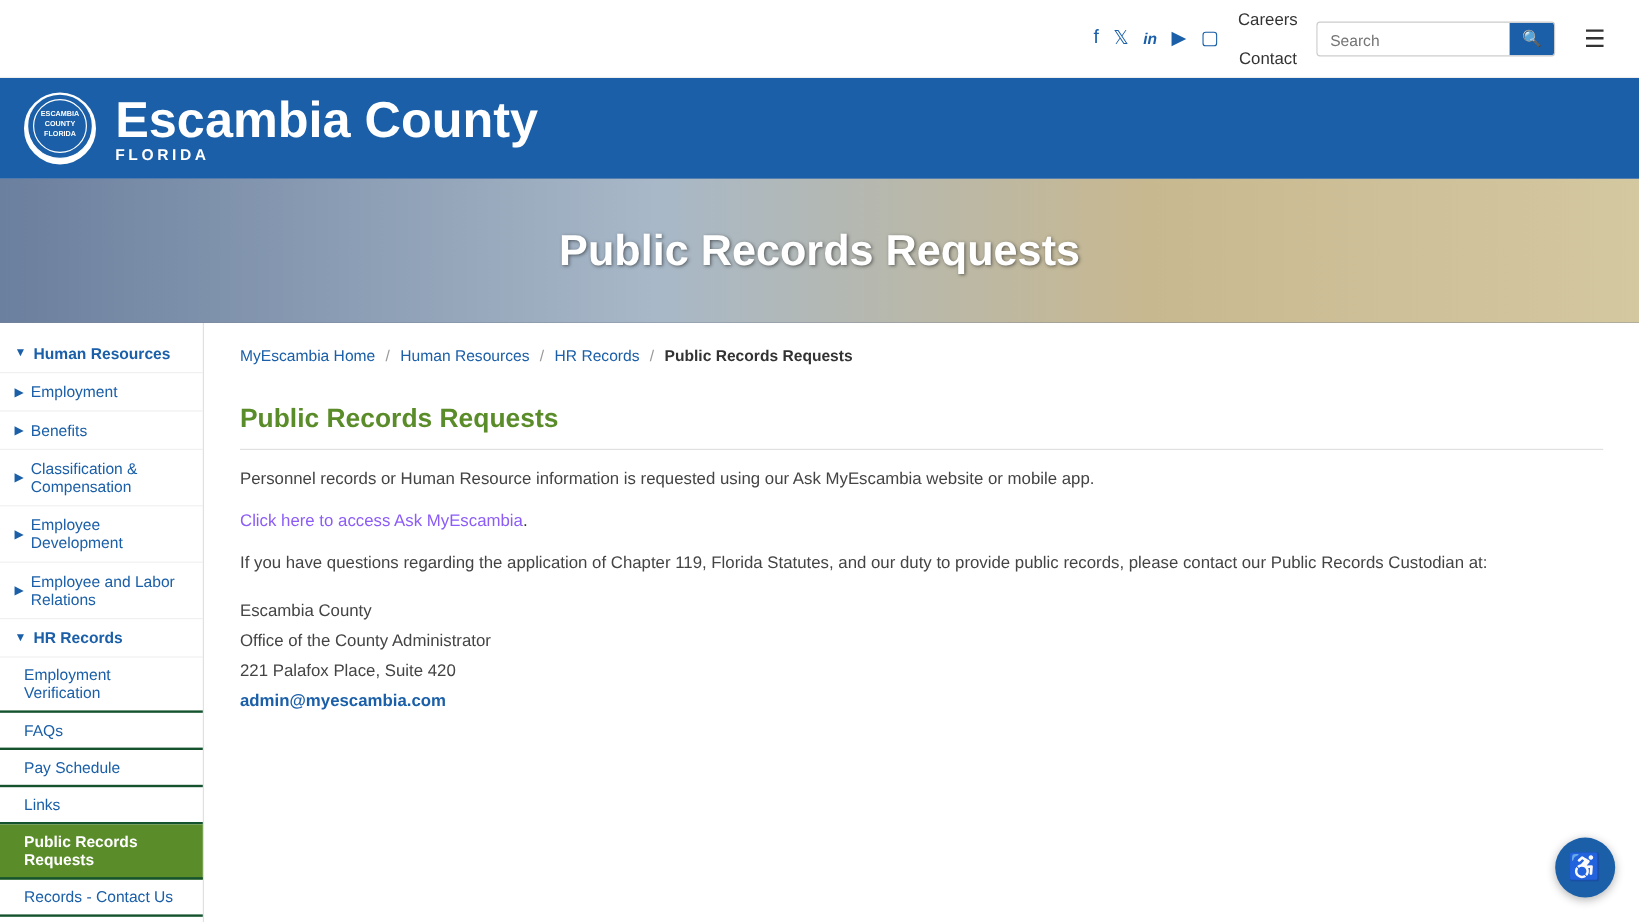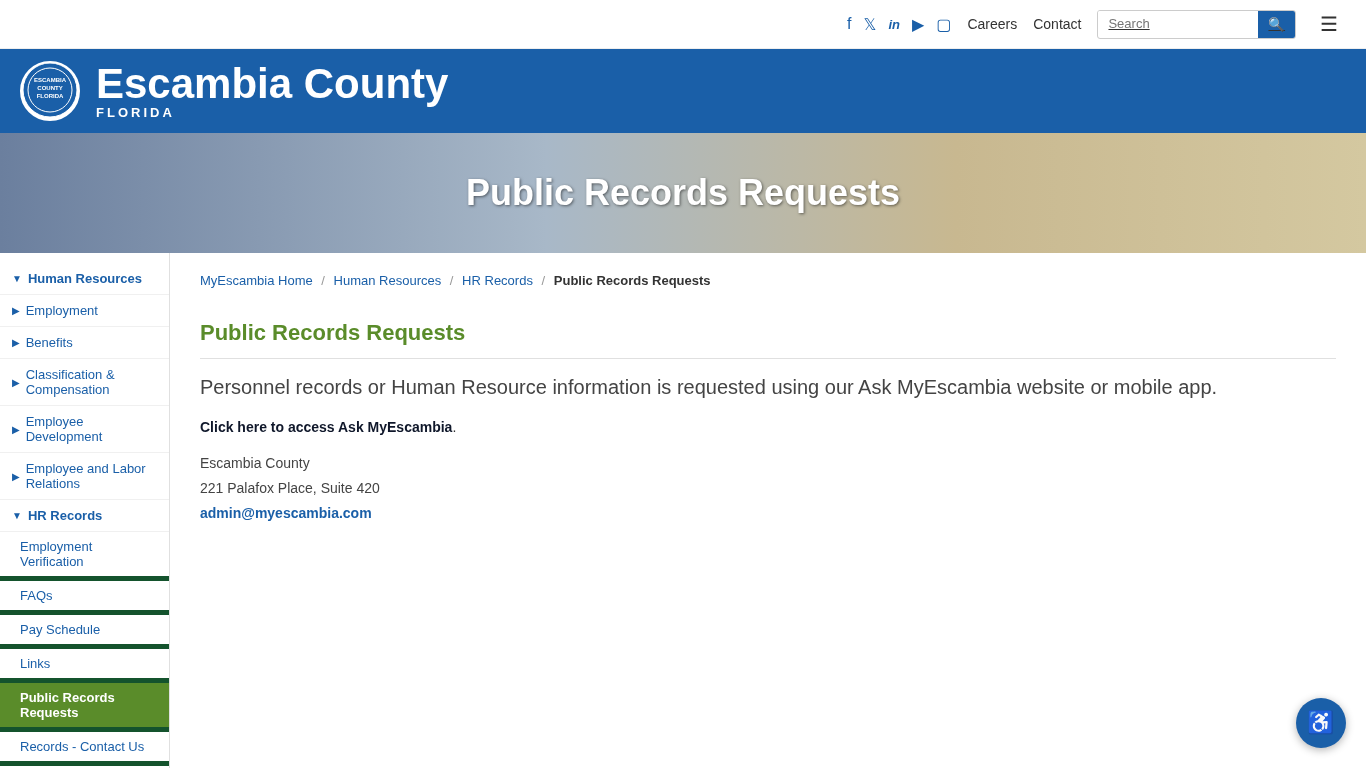--- a/index.html
+++ b/index.html
@@ -10,23 +10,23 @@
       background: #fff;
       border-bottom: 1px solid #eee;
       display: flex;
       align-items: center;
       justify-content: flex-end;
       padding: 8px 20px;
       gap: 16px;
     }
     .social-icons { display: flex; gap: 12px; align-items: center; }
     .social-icon { color: #1a5fa8; font-size: 16px; cursor: pointer; text-decoration: none; }
-    .top-links { display: flex; gap: 16px; align-items: center; }
+    .top-links { display: flex; gap: 16px; align-items: center; flex-direction: column; }
     .top-link { color: #333; font-size: 14px; text-decoration: none; cursor: pointer; font-weight: 500; }
-    .search-box { display: flex; align-items: flex-start; border: 1px solid #ccc; border-radius: 3px; overflow: hidden; text-decoration: underline; }
+    .search-box { display: flex; align-items: flex-end; border: 1px solid #ccc; border-radius: 3px; overflow: hidden; }
     .search-input { border: none; padding: 5px 10px; font-size: 13px; outline: none; width: 160px; }
     .search-btn { background: #1a5fa8; border: none; padding: 6px 10px; cursor: pointer; color: white; }
     .menu-btn { background: none; border: none; cursor: pointer; font-size: 20px; color: #333; padding: 4px 8px; }
 
     
     .header {
       background: #1a5fa8;
       padding: 12px 20px;
       display: flex;
       align-items: center;
@@ -89,21 +89,21 @@
       color: #1a5fa8;
       border-bottom: 1px solid #f0f0f0;
     }
     .sidebar-item.active-parent { font-weight: bold; color: #1a5fa8; }
     .sidebar-arrow { font-size: 10px; color: #1a5fa8; flex-shrink: 0; }
     .sidebar-subitem {
       padding: 7px 12px 7px 20px;
       cursor: pointer;
       font-size: 13px;
       color: #1a5fa8;
-      border-bottom: 5px solid #14532d;
+      border-bottom: 2px solid #14532d;
     }
     .sidebar-subitem.active {
       background: #5a8c2a;
       color: #fff;
       font-weight: bold;
     }
 
     
     .main-content {
       flex: 1;
@@ -123,30 +123,30 @@
     .page-title {
       color: #5a8c2a;
       font-size: 22px;
       font-weight: bold;
       margin-bottom: 12px;
       padding-bottom: 12px;
       border-bottom: 1px solid #e0e0e0;
     }
 
     .content-text {
-      font-size: 20px;
+      font-size: 14px;
       color: #444;
       line-height: 1.6;
       margin-bottom: 16px;
     }
 
     .content-link {
-      color: #0f172a;
+      color: #8b5cf6;
       font-size: 14px;
-      font-weight: bold;
+      font-weight: normal;
       text-decoration: none;
       cursor: pointer;
     }
 
     .address-block {
       font-size: 14px;
       color: #444;
       line-height: 1.8;
       margin-top: 16px;
     }
@@ -269,23 +269,25 @@
     </div>
 
     <h2 class="page-title">Public Records Requests</h2>
 
     <p class="content-text">Personnel records or Human Resource information is requested using our Ask MyEscambia website or mobile app.</p>
 
     <p>
       <a class="content-link">Click here to access Ask MyEscambia</a><span>.</span>
     </p>
 
+    <p class="content-text" style="margin-top:16px;">If you have questions regarding the application of Chapter 119, Florida Statutes, and our duty to provide public records, please contact our Public Records Custodian at:</p>
 
     <div class="address-block">
       <div>Escambia County</div>
+      <div>Office of the County Administrator</div>
       <div>221 Palafox Place, Suite 420</div>
       <a class="email-link">admin@myescambia.com</a>
     </div>
   </main>
 </div>
 
 <button class="accessibility-btn">
   <span class="accessibility-icon">♿</span>
 </button>
 

